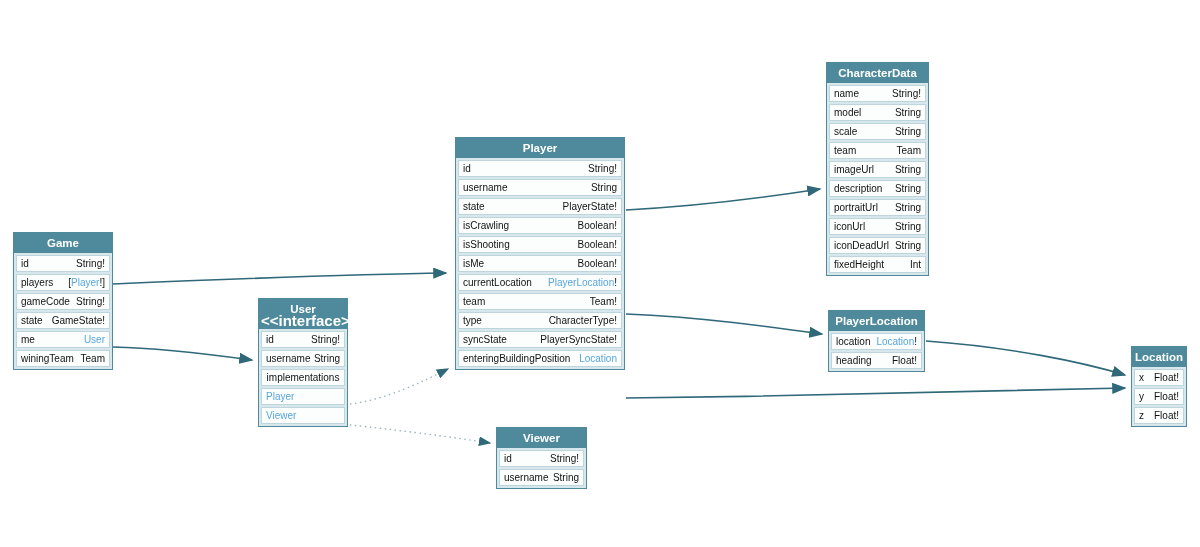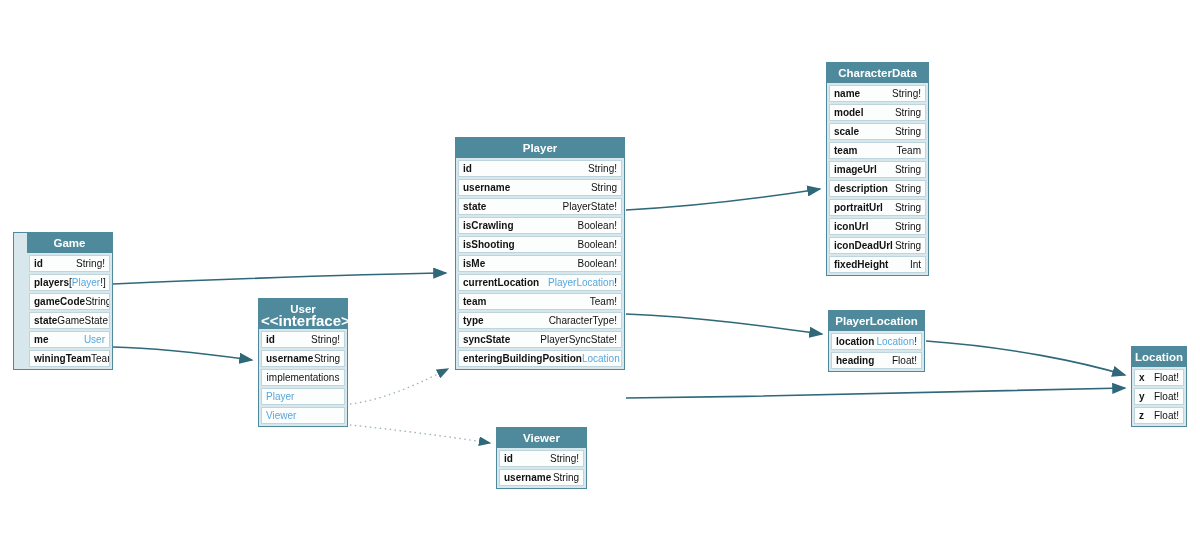--- a/index.html
+++ b/index.html
@@ -30,21 +30,21 @@
     background:var(--rowbg);
     border:1px solid var(--rowborder);
     margin:2px 2px 0 2px;
     height:17px;line-height:17px;
     font-size:10px;color:var(--text);
     padding:0 4px;
     display:flex;justify-content:space-between;align-items:center;
     white-space:nowrap;overflow:hidden;box-sizing:border-box;
   }
   .table .row:last-child{margin-bottom:2px;}
-  .row .fname{text-align:center;font-weight:bold;}
+  .row .fname{text-align:center;}
   .row .ftype{text-align:right;}
   .row .seg.link{color:var(--link);}
   .row.label{justify-content:center;}
   .row.link{color:var(--link);justify-content:flex-start;}
 </style>
 </head>
 <body style="--bg: #ffffff; --header: #4e8a9c; --outer: #4e8a9c; --rowbg: #fcfdfd; --rowborder: #bdd5dc; --gap: #d8e7ec; --text: #111111; --link: #58a7dc; --edge: #2f6879; --edge-dotted: #9bb5bd;">
 
 <div id="canvas">
     <svg width="1200" height="547" class="edges">
@@ -55,21 +55,21 @@
       </defs>
       <path class="edge" marker-end="url(#arrow)" d="M 113 284 C 230 279, 360 274, 446 273"></path>
       <path class="edge" marker-end="url(#arrow)" d="M 113 347 C 160 348, 215 355, 252 360"></path>
       <path class="edge" marker-end="url(#arrow)" d="M 626 210 C 700 206, 775 196, 820 189"></path>
       <path class="edge" marker-end="url(#arrow)" d="M 626 314 C 700 317, 772 327, 822 334"></path>
       <path class="edge" marker-end="url(#arrow)" d="M 626 398 C 800 396, 990 392, 1125 388"></path>
       <path class="edge" marker-end="url(#arrow)" d="M 926 341 C 1010 347, 1082 362, 1125 375"></path>
       <path class="edge dotted" marker-end="url(#arrow)" d="M 350 404 C 385 400, 422 382, 448 369"></path>
       <path class="edge dotted" marker-end="url(#arrow)" d="M 350 425 C 390 429, 452 437, 490 443"></path>
     </svg>
-    <div class="table" style="left: 13px; top: 232px; width: 100px; padding-left: 13px;">
+    <div class="table" style="left: 13px; top: 232px; width: 100px;">
       <div class="thead"><span>Game</span></div>
       <div class="row field">
         <span class="fname">id</span>
         <span class="ftype"><span class="seg">String!</span></span>
       </div>
       <div class="row field">
         <span class="fname">players</span>
         <span class="ftype"><span class="seg">[</span><span class="seg link">Player</span><span class="seg">!]</span></span>
       </div>
       <div class="row field">

